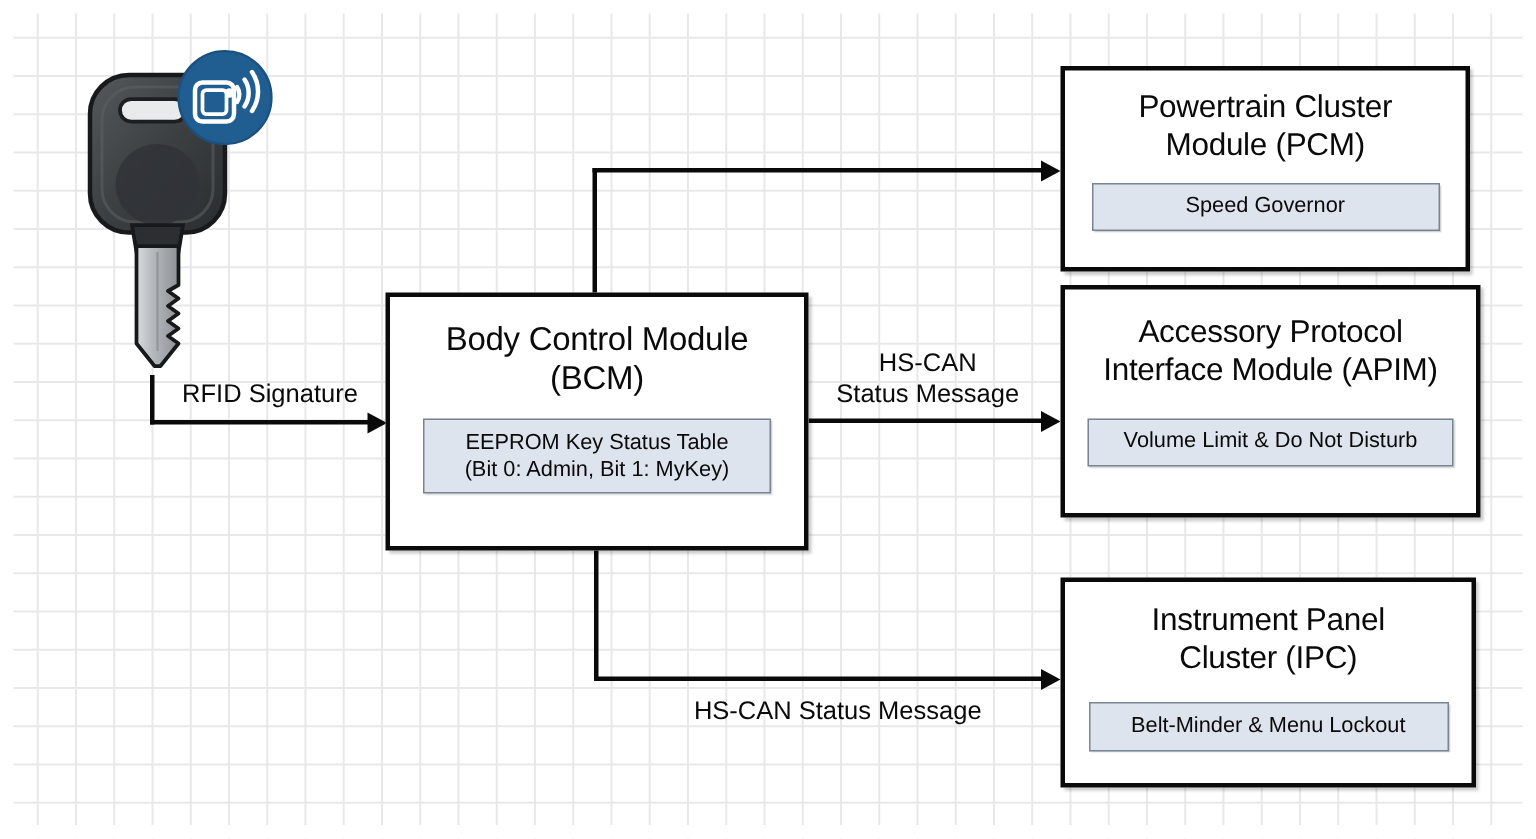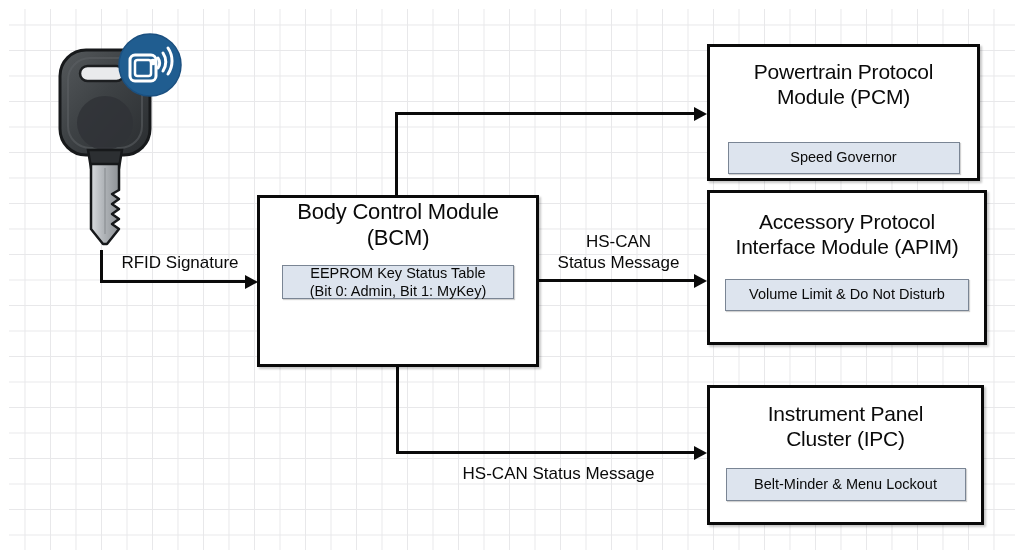--- a/index.html
+++ b/index.html
@@ -61,33 +61,33 @@
     color: #0a0a0a;
     display: flex;
     align-items: center;
     justify-content: center;
     white-space: pre-line;
   }
 
   
   #bcm-box {
     left: 257px; top: 195px; width: 282px; height: 172px;
-    padding-top: 1px;
+    padding-top: 15px;
   }
   #bcm-box .module-title { font-size: 22px; }
   #bcm-chip {
-    width: 232px; height: 34px; margin-top: 14px;
+    width: 232px; height: 50px; margin-top: 14px;
   }
 
   
   #pcm-box {
     left: 707px; top: 44px; width: 273px; height: 137px;
     padding-top: 13px;
   }
-  #pcm-chip { width: 232px; height: 32px; margin-top: 32px; text-align: right; }
+  #pcm-chip { width: 232px; height: 32px; margin-top: 12px; text-align: right; }
 
   
   #apim-box {
     left: 707px; top: 190px; width: 280px; height: 155px;
     padding-top: 17px;
   }
   #apim-chip { width: 244px; height: 32px; margin-top: 19px; }
 
   
   #ipc-box {
@@ -197,21 +197,21 @@
   <div class="edge-label" style="left:432px; top:464px; width:253px;">HS-CAN Status Message</div>
 
   <div id="bcm-box" class="module-box">
     <div class="module-title">Body Control Module
 (BCM)</div>
     <div id="bcm-chip" class="feature-chip">EEPROM Key Status Table
 (Bit 0: Admin, Bit 1: MyKey)</div>
   </div>
 
   <div id="pcm-box" class="module-box">
-    <div class="module-title">Powertrain Protocol
+    <div class="module-title">Powertrain Cluster
 Module (PCM)</div>
     <div id="pcm-chip" class="feature-chip">Speed Governor</div>
   </div>
 
   <div id="apim-box" class="module-box">
     <div class="module-title">Accessory Protocol
 Interface Module (APIM)</div>
     <div id="apim-chip" class="feature-chip">Volume Limit &amp; Do Not Disturb</div>
   </div>
 

